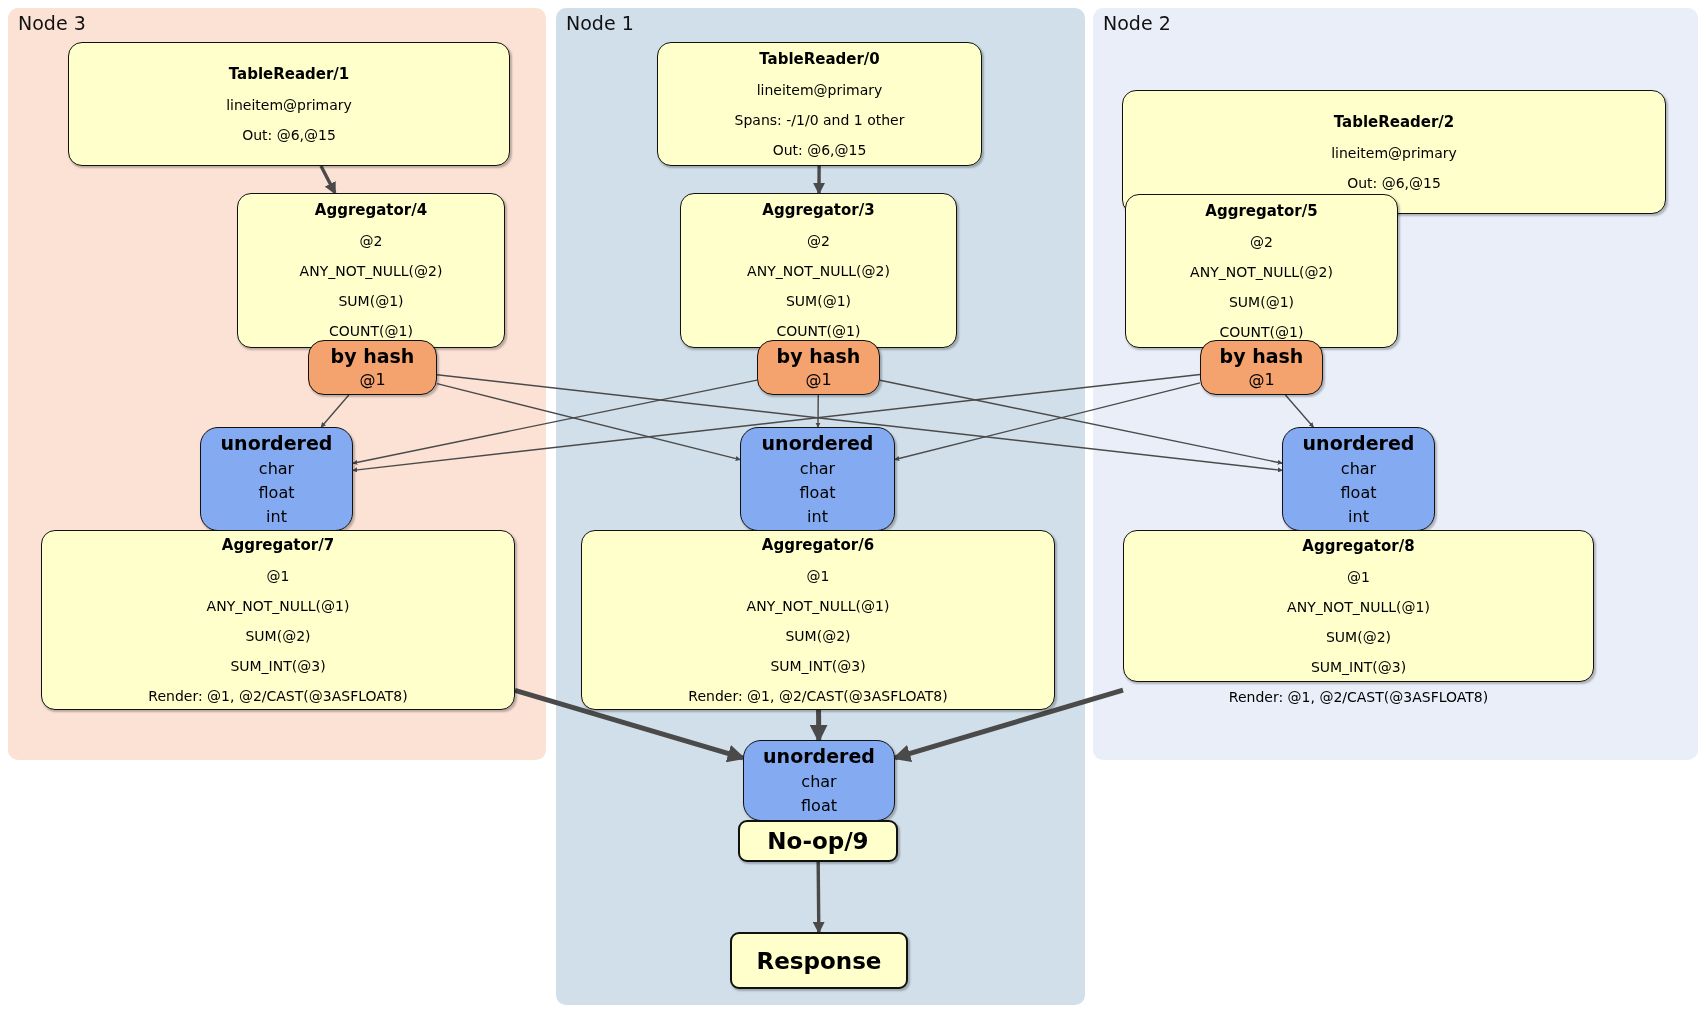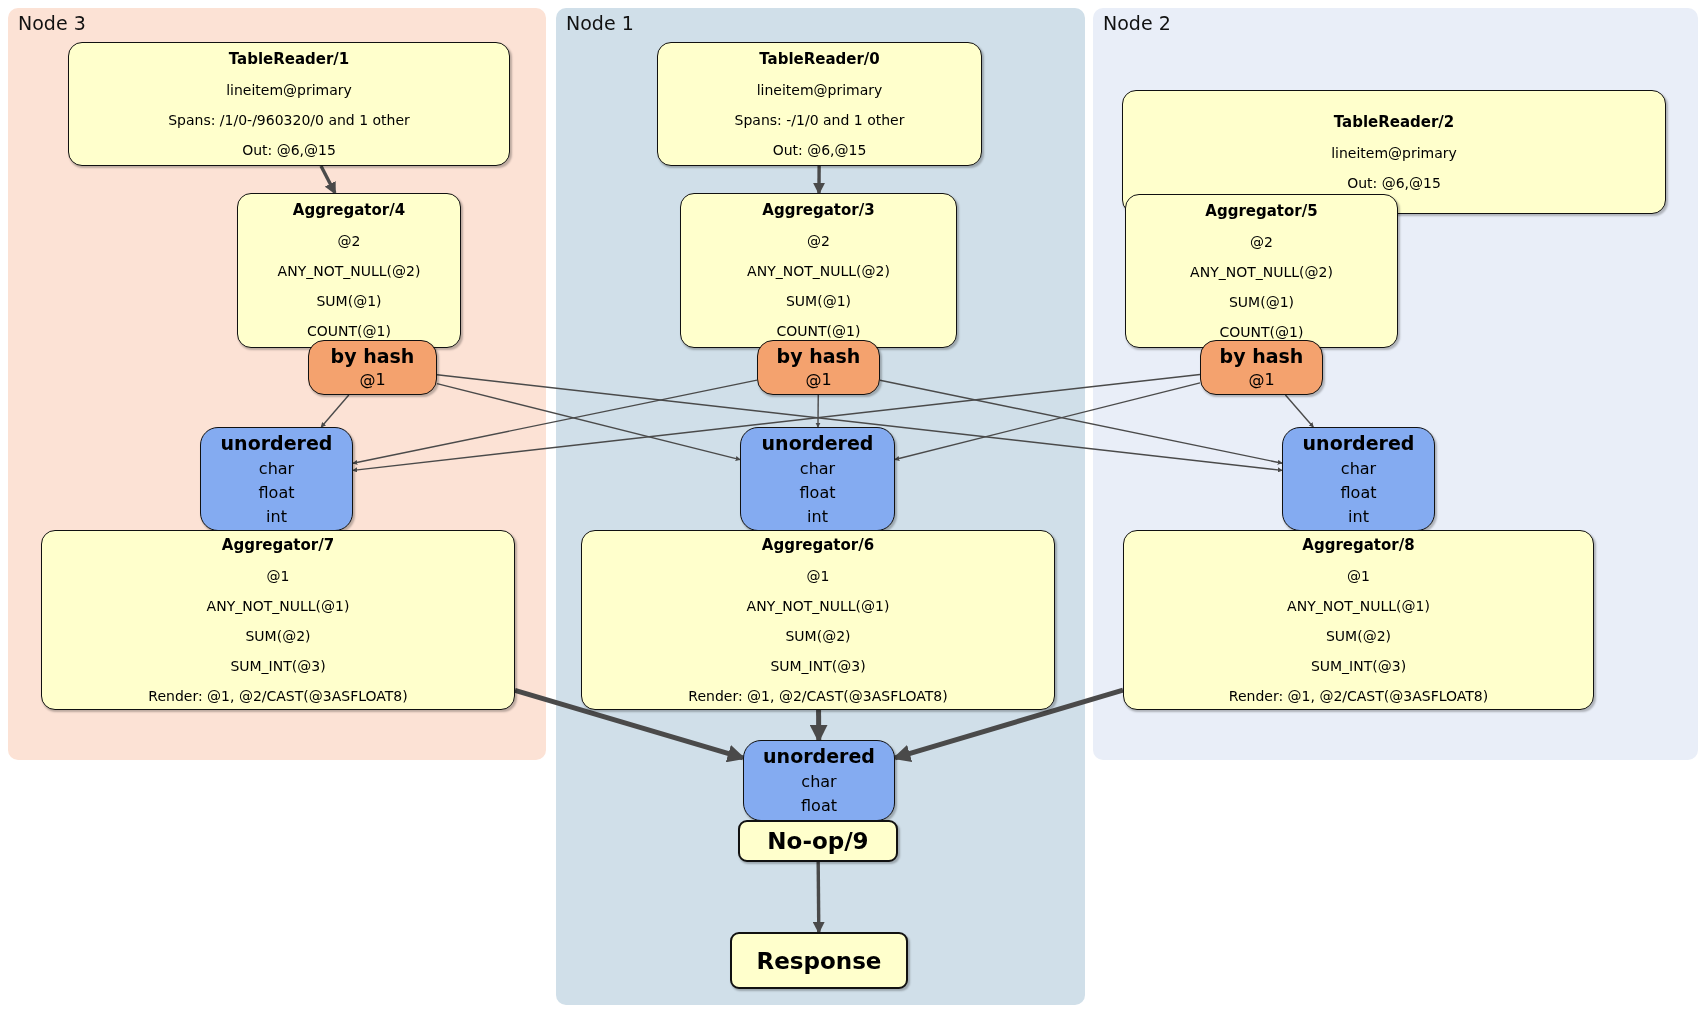--- a/index.html
+++ b/index.html
@@ -61,25 +61,24 @@
         <line x1="818.5607476635514" y1="710" x2="818.7476635514018" y2="740" stroke="#4a4a4a" stroke-width="5" marker-end="url(#arrow)"></line>
         <line x1="1123" y1="690.060704355885" x2="895" y2="757.8901760889713" stroke="#4a4a4a" stroke-width="5" marker-end="url(#arrow)"></line>
         <line x1="818.1858407079646" y1="862" x2="818.8053097345132" y2="932" stroke="#4a4a4a" stroke-width="3.4" marker-end="url(#arrow)"></line>
       </g>
   </svg>
 
   <div class="box proc" id="tr1" style="left:68px;top:42px;width:442px;height:124px;">
     <div class="title">TableReader/1</div>
     <div class="lines">
         <div class="ln">lineitem@primary</div>
-        <div class="ln">Spans: /1/0-/960320/0 and 1 other</div>
         <div class="ln">Out: @6,@15</div>
       </div>
   </div>
-  <div class="box proc" id="agg4" style="left:237px;top:193px;width:224px;height:155px;">
+  <div class="box proc" id="agg4" style="left:237px;top:193px;width:268px;height:155px;">
     <div class="title">Aggregator/4</div>
     <div class="lines">
         <div class="ln">@2</div>
         <div class="ln">ANY_NOT_NULL(@2)</div>
         <div class="ln">SUM(@1)</div>
         <div class="ln">COUNT(@1)</div>
       </div>
   </div>
   <div class="box router" id="hash3" style="left:308px;top:340px;width:129px;height:55px;">
     <div class="title">by hash</div>
@@ -171,21 +170,21 @@
       </div>
   </div>
   <div class="box sync" id="sync2" style="left:1282px;top:427px;width:153px;height:104px;">
     <div class="title">unordered</div>
     <div class="lines">
         <div class="ln">char</div>
         <div class="ln">float</div>
         <div class="ln">int</div>
       </div>
   </div>
-  <div class="box proc" id="agg8" style="left:1123px;top:530px;width:471px;height:180px;">
+  <div class="box proc" id="agg8" style="left:1123px;top:530px;width:471px;height:152px;justify-content:space-between;">
     <div class="title">Aggregator/8</div>
     <div class="lines">
         <div class="ln">@1</div>
         <div class="ln">ANY_NOT_NULL(@1)</div>
         <div class="ln">SUM(@2)</div>
         <div class="ln">SUM_INT(@3)</div>
         <div class="ln">Render: @1, @2/CAST(@3ASFLOAT8)</div>
       </div>
   </div>
 

